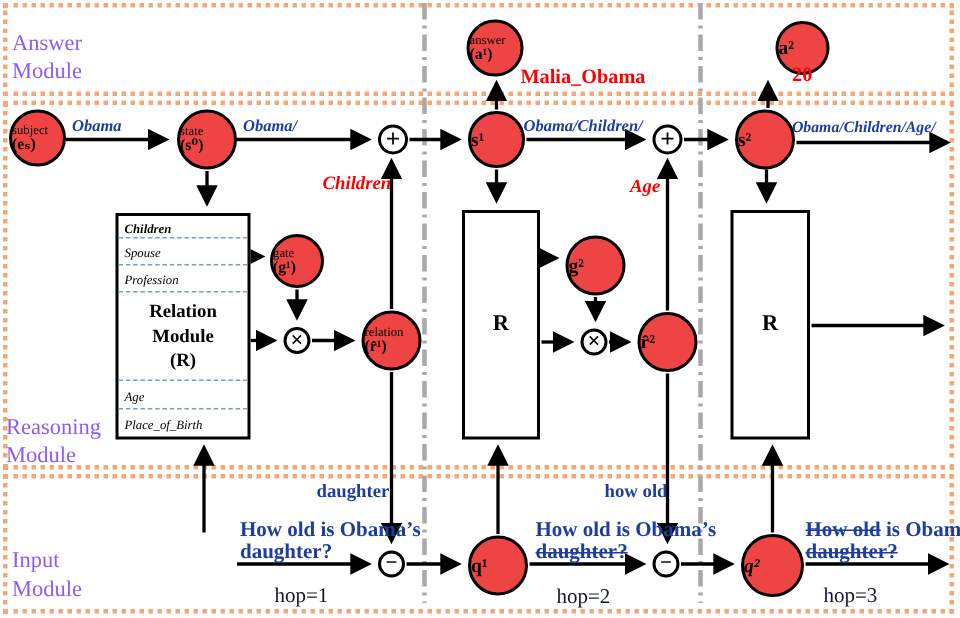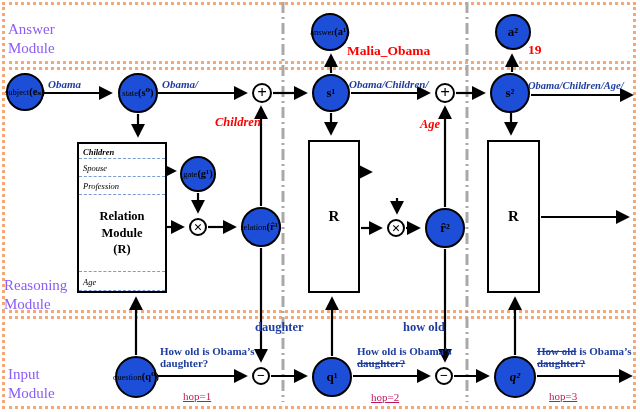--- a/index.html
+++ b/index.html
@@ -1,38 +1,38 @@
 <!DOCTYPE html>
 <html><head>
 <meta charset="utf-8">
 <style>
   html,body{margin:0;padding:0;background:#fff;}
   #stage{position:relative;width:640px;height:412px;background:#fff;overflow:hidden;
          font-family:"Liberation Serif","DejaVu Serif",serif;}
   .band{position:absolute;border:3px dotted #f5a877;box-sizing:border-box;z-index:0;}
   svg.layer{position:absolute;left:0;top:0;z-index:2;}
   .box{position:absolute;background:#fff;border:2.8px solid #000;box-sizing:border-box;z-index:3;}
-  .circle{position:absolute;background:#1d4ed8;border:2.6px solid #000;border-radius:50%;
-          display:flex;flex-direction:row;align-items:center;justify-content:center;
+  .circle{position:absolute;background:#ef4444;border:2.6px solid #000;border-radius:50%;
+          display:flex;flex-direction:column;align-items:flex-start;justify-content:center;
           box-sizing:border-box;z-index:3;text-align:center;color:#000;}
   .circle .t{font-size:8.5px;line-height:1.05;}
   .circle .sym{font-size:10.5px;font-weight:bold;line-height:1.1;}
   .circle.big{font-size:13px;font-weight:bold;}
   .op{position:absolute;background:#fff;border:2.3px solid #000;border-radius:50%;
       display:flex;align-items:center;justify-content:center;box-sizing:border-box;
       z-index:3;font-weight:bold;color:#000;}
   .lbl{position:absolute;z-index:4;white-space:nowrap;
        font-family:"Liberation Serif","DejaVu Serif",serif;}
   .blue-it{color:#1f3d9e;font-weight:bold;font-style:italic;font-size:11px;}
   .blue-b{color:#1f3d9e;font-weight:bold;font-size:12.5px;}
   .red-it{color:#fe0000;font-weight:bold;font-style:italic;font-size:12.5px;}
   .red-b{color:#fe0000;font-weight:bold;font-size:13.5px;margin-top:40px;}
   .mod{font-size:15px;line-height:1.25;color:#8b5cf6;white-space:normal;}
-  .hop{font-size:11px;color:#be185d;text-decoration:underline;}
-  .qtext{font-size:11px;font-weight:bold;color:#1f3d9e;line-height:1.08;}
+  .hop{font-size:14px;color:#0f172a;}
+  .qtext{font-size:14px;font-weight:bold;color:#1f3d9e;line-height:1.08;}
   .qtext .struck{text-decoration:line-through;}
   .mem{display:flex;flex-direction:column;}
   .mrow{font-style:italic;font-size:8.5px;padding:1px 0 0 4px;color:#000;
         border-bottom:1.5px dashed #7a9cd4;display:flex;align-items:center;flex:0 0 auto;}
   .mrow.bold{font-weight:bold;}
   .mrow.last{border-bottom:none;}
   .mtitle{flex:1 1 auto;border-bottom:1.5px dashed #7a9cd4;display:flex;flex-direction:column;
           align-items:center;justify-content:center;font-weight:bold;font-size:12.5px;line-height:1.35;}
   .rlabel{display:flex;align-items:center;justify-content:center;font-weight:bold;font-size:15px;}
 </style>
@@ -98,20 +98,21 @@
   <div class="box mem" style="left:77px;top:142px;width:90px;height:151px;">
     <div class="mrow bold" style="height:13px;">Children</div>
     <div class="mrow" style="height:16px;">Spouse</div>
     <div class="mrow" style="height:16px;">Profession</div>
     <div class="mtitle">
       <span>Relation</span>
       <span>Module</span>
       <span>(R)</span>
     </div>
     <div class="mrow" style="height:17px;">Age</div>
+    <div class="mrow last" style="height:17px;">Place_of_Birth</div>
   </div>
 
   <div class="box rlabel" style="left:308px;top:140px;width:52px;height:153px;">R</div>
   <div class="box rlabel" style="left:487px;top:140px;width:53px;height:153px;">R</div>
 
   <div class="circle" style="left:6px;top:73px;width:38px;height:38px;">
     <div class="t">subject</div>
     <div class="sym">(eₛ)</div>
   </div>
   <div class="circle" style="left:118px;top:73px;width:40px;height:40px;">
@@ -119,54 +120,51 @@
     <div class="sym">(s⁰)</div>
   </div>
   <div class="circle" style="left:180px;top:156px;width:36px;height:36px;">
     <div class="t">gate</div>
     <div class="sym">(g¹)</div>
   </div>
   <div class="circle" style="left:241px;top:207px;width:40px;height:40px;">
     <div class="t">relation</div>
     <div class="sym">(r̂¹)</div>
   </div>
-  <div class="circle" style="left:115px;top:356px;width:42px;height:42px;">
-    <div class="t">question</div>
-    <div class="sym">(q⁰)</div>
-  </div>
   <div class="circle" style="left:311px;top:13px;width:38px;height:38px;">
     <div class="t">answer</div>
     <div class="sym">(a¹)</div>
   </div>
 
   <div class="circle big" style="left:312px;top:74px;width:38px;height:38px;">s¹</div>
   <div class="circle big" style="left:490px;top:73px;width:40px;height:40px;">s²</div>
-  <div class="circle big" style="left:495px;top:14px;width:36px;height:36px;">a²</div>
+  <div class="circle big" style="left:517px;top:14px;width:36px;height:36px;">a²</div>
+  <div class="circle big" style="left:377px;top:157px;width:40px;height:40px;">g²</div>
   <div class="circle big" style="left:312px;top:357px;width:40px;height:40px;">q¹</div>
   <div class="circle big" style="left:425px;top:208px;width:40px;height:40px;">r̂²</div>
   <div class="circle big" style="left:494px;top:356px;width:42px;height:42px;font-style:italic;">q²</div>
 
   <div class="op" style="left:252px;top:83px;width:20px;height:20px;font-size:17px;">+</div>
   <div class="op" style="left:435px;top:83px;width:20px;height:20px;font-size:17px;">+</div>
   <div class="op" style="left:189px;top:218px;width:18px;height:18px;font-size:15px;">×</div>
   <div class="op" style="left:387px;top:219px;width:18px;height:18px;font-size:15px;">×</div>
   <div class="op" style="left:252px;top:367px;width:18px;height:18px;font-size:14px;">−</div>
   <div class="op" style="left:435px;top:367px;width:18px;height:18px;font-size:14px;">−</div>
 
   <div class="lbl blue-it" style="left:48px;top:78px;">Obama</div>
   <div class="lbl blue-it" style="left:162px;top:78px;">Obama/</div>
   <div class="lbl blue-it" style="left:349px;top:78px;">Obama/Children/</div>
   <div class="lbl blue-it" style="left:528px;top:80px;font-size:10.5px;text-align:center;">Obama/Children/Age/</div>
-  <div class="lbl blue-b" style="left:211px;top:320px;margin-left:44px;">daughter</div>
+  <div class="lbl blue-b" style="left:211px;top:320px;">daughter</div>
   <div class="lbl blue-b" style="left:403px;top:320px;">how old</div>
 
   <div class="lbl red-it" style="left:215px;top:115px;">Children</div>
   <div class="lbl red-it" style="left:420px;top:117px;">Age</div>
   <div class="lbl red-b" style="left:347px;top:3px;">Malia_Obama</div>
-  <div class="lbl red-b" style="left:528px;top:2px;">19</div>
+  <div class="lbl red-b" style="left:528px;top:2px;">20</div>
 
   <div class="lbl qtext" style="left:160px;top:346px;">
     <span>How old is Obama’s</span><br>
     <span>daughter?</span>
   </div>
   <div class="lbl qtext" style="left:357px;top:346px;">
     <span>How old is Obama’s</span><br>
     <span class="struck">daughter?</span>
   </div>
   <div class="lbl qtext" style="left:537px;top:346px;">

